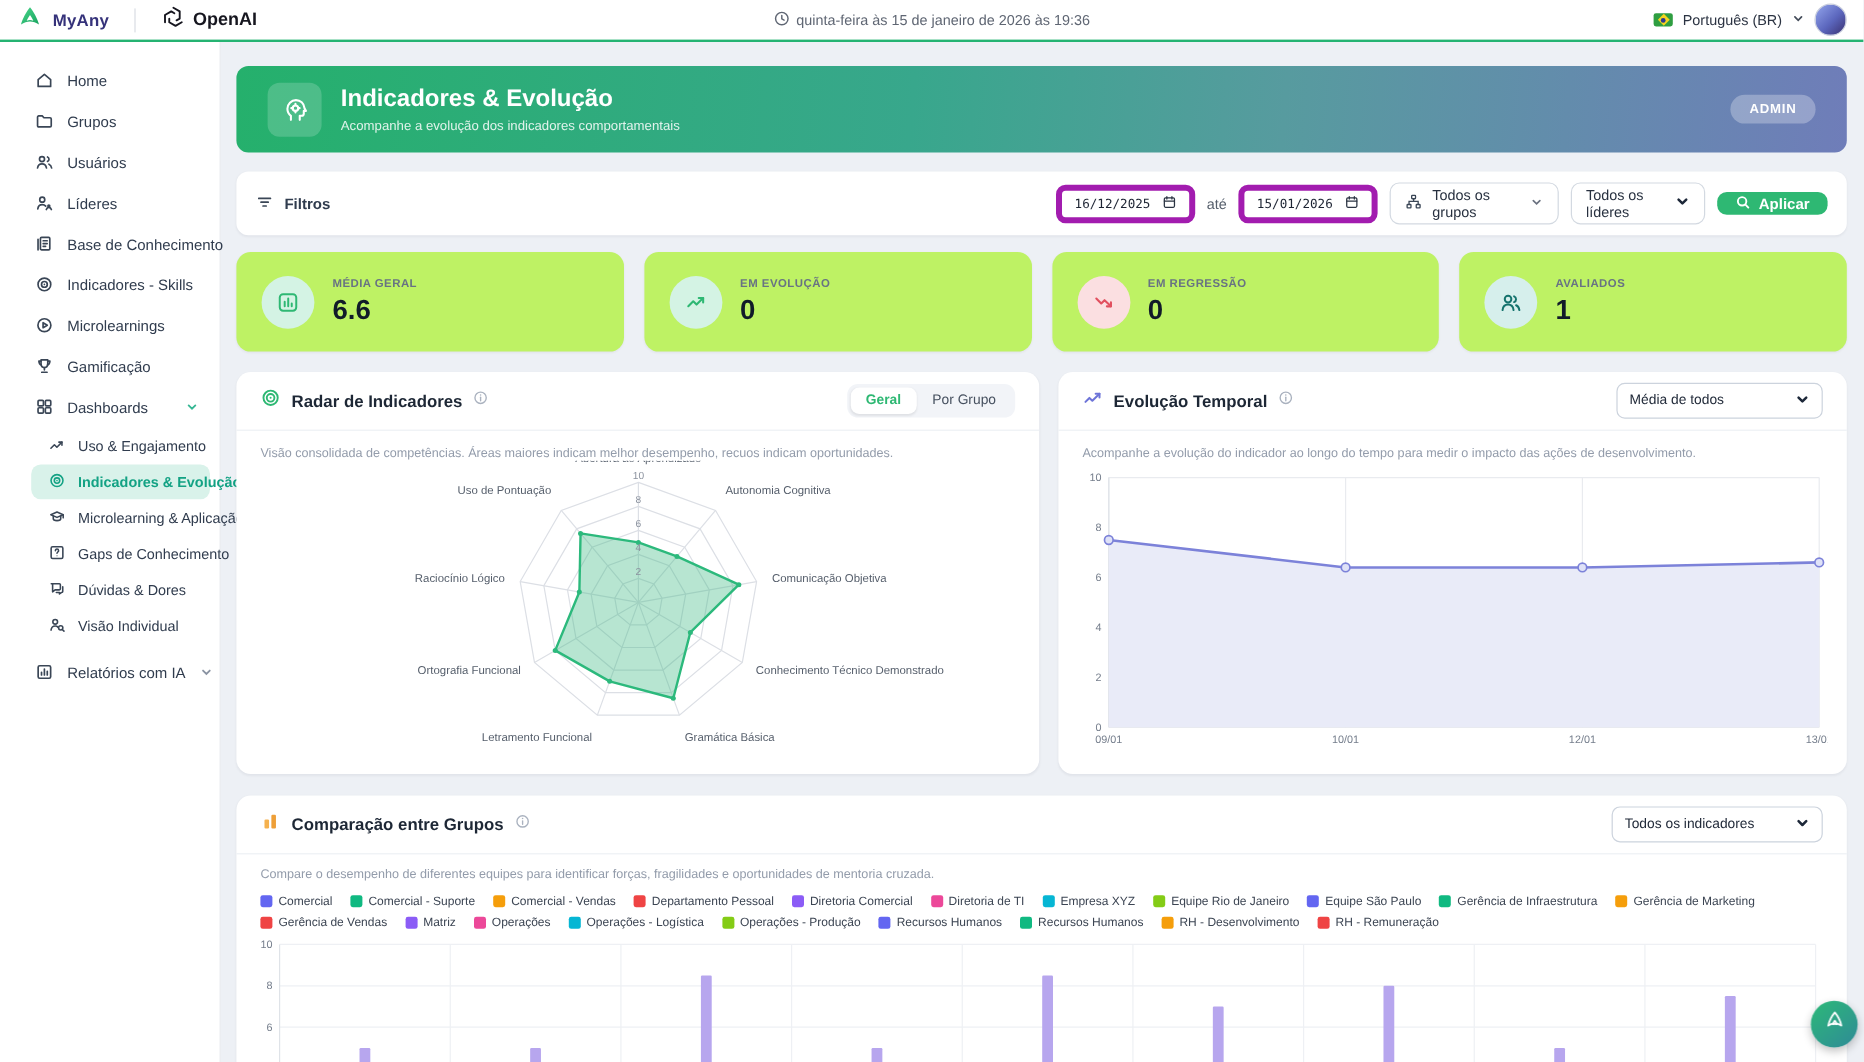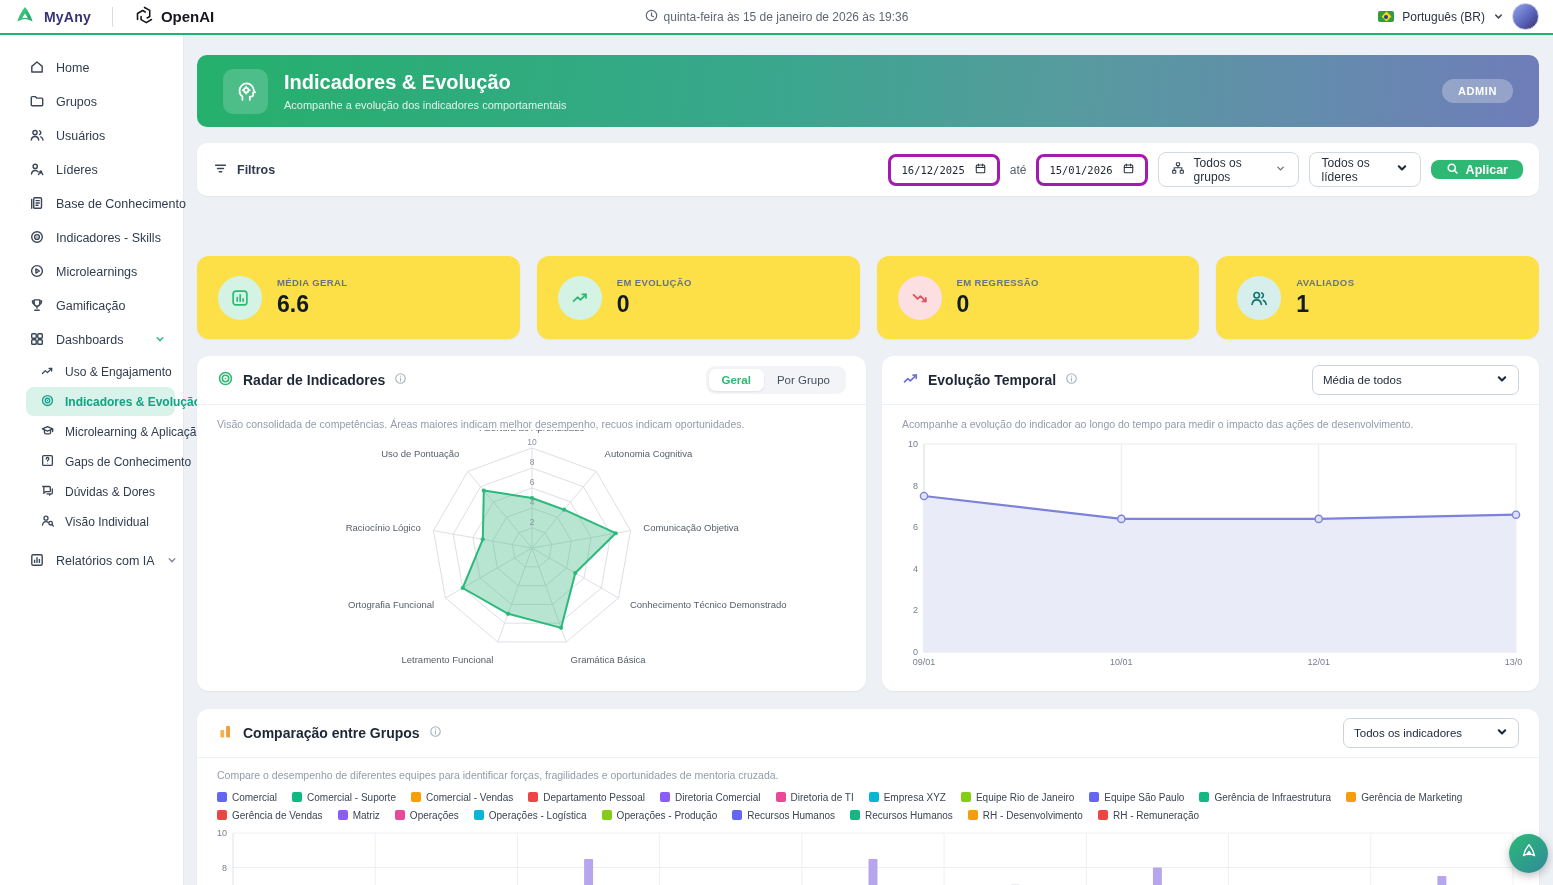--- a/index.html
+++ b/index.html
@@ -46,33 +46,33 @@
   .banner-title { font-size:20px; font-weight:700; }
   .banner-sub { font-size:11px; opacity:.85; margin-top:5px; }
   .admin-badge { margin-left:auto; background:rgba(255,255,255,.28); border-radius:999px;
     padding:6px 16px; font-size:11px; font-weight:700; letter-spacing:.6px; }
 
   
   .filters-card { margin-top:16px; background:#fff; border-radius:10px; height:53px;
     display:flex; align-items:center; padding:0 16px; box-shadow:0 1px 2px rgba(16,24,40,.05); }
   .filters-label { display:flex; align-items:center; gap:9px; font-size:12.5px; font-weight:bold; color:#303c4e; }
   .filters-right { margin-left:auto; display:flex; align-items:center; gap:10px; }
-  .date-input { display:flex; align-items:center; gap:9px; border:3px solid #a21caf; border-radius:8px;
+  .date-input { display:flex; align-items:center; gap:9px; border:5px solid #a21caf; border-radius:8px;
     height:32px; padding:0 10px; font-family:"DejaVu Sans Mono", monospace; font-size:10.5px; color:#1d2433; cursor:pointer; }
   .until { font-size:12px; color:#555e6b; }
   .pill-select { display:flex; align-items:center; gap:9px; border:1px solid #d3d9e1; border-radius:8px;
     height:35px; padding:0 12px; font-size:12px; color:#27303f; background:#fff; cursor:pointer; }
   .apply-btn { display:flex; align-items:center; gap:7px; background:#2eb873; color:#fff; border:none;
     border-radius:8px; height:19px; padding:0 15px; font-size:12.5px; font-weight:bold;
     font-family:inherit; cursor:pointer; }
 
   
   .stats { margin-top:14px; display:grid; grid-template-columns:repeat(4,1fr); gap:17px; }
-  .stat-card { background:#fde047; border-radius:12px; height:83px; display:flex; align-items:center;
-    padding:0 21px; gap:15px; box-shadow:0 1px 2px rgba(16,24,40,.05);margin-top:46px; }
+  .stat-card { background:#bef264; border-radius:12px; height:83px; display:flex; align-items:center;
+    padding:0 21px; gap:15px; box-shadow:0 1px 2px rgba(16,24,40,.05); }
   .stat-icon { width:44px; height:44px; border-radius:50%; display:flex; align-items:center;
     justify-content:center; flex-shrink:0; }
   .st-green { background:#d4f3e4; }
   .st-red   { background:#fbdfe1; }
   .st-teal  { background:#d6efec; }
   .stat-label { font-size:9.5px; font-weight:bold; color:#687383; letter-spacing:.4px; }
   .stat-value { font-size:23px; font-weight:bold; color:#111b29; margin-top:3px; }
 
   
   .charts-row { margin-top:17px; display:flex; gap:16px; }
@@ -85,21 +85,21 @@
   .card-body { padding:13px 16px 0 16px; }
   .card-desc { font-size:10.5px; color:#939cab; padding:0 4px; }
 
   .toggle { margin-left:auto; background:#f2f4f8; border-radius:9px; padding:3px; display:flex; }
   .toggle-btn { border:none; background:transparent; font-size:11.5px; color:#46505f; padding:5px 13px;
     border-radius:7px; cursor:pointer; font-family:inherit; }
   .toggle-btn.active { background:#fff; color:#2eb873; font-weight:bold; box-shadow:0 1px 2px rgba(0,0,0,.08); }
 
   .select-sm { margin-left:auto; display:flex; align-items:center; justify-content:space-between;
     border:1px solid #ccd3dd; border-radius:7px; height:30px; padding:0 10px; font-size:11.5px;
-    color:#222b3a; width:207px; cursor:pointer; }
+    color:#222b3a; width:172px; cursor:pointer; }
 
   .comp-card { margin-top:18px; height:330px; }
   .legend { display:flex; flex-wrap:wrap; column-gap:15px; row-gap:7px; padding:11px 4px 4px; }
   .lg-item { display:flex; gap:5px; font-size:10px; color:#3c4553; cursor:pointer; }
   .lg-swatch { width:10px; height:10px; border-radius:2px; flex-shrink:0; }
 
   svg text { font-family:"Liberation Sans", sans-serif; }
 
   .fab { position:fixed; right:5px; bottom:12px; width:39px; height:39px; border-radius:50%;
     background:linear-gradient(140deg,#2db77a 5%,#2f8d96 95%);

